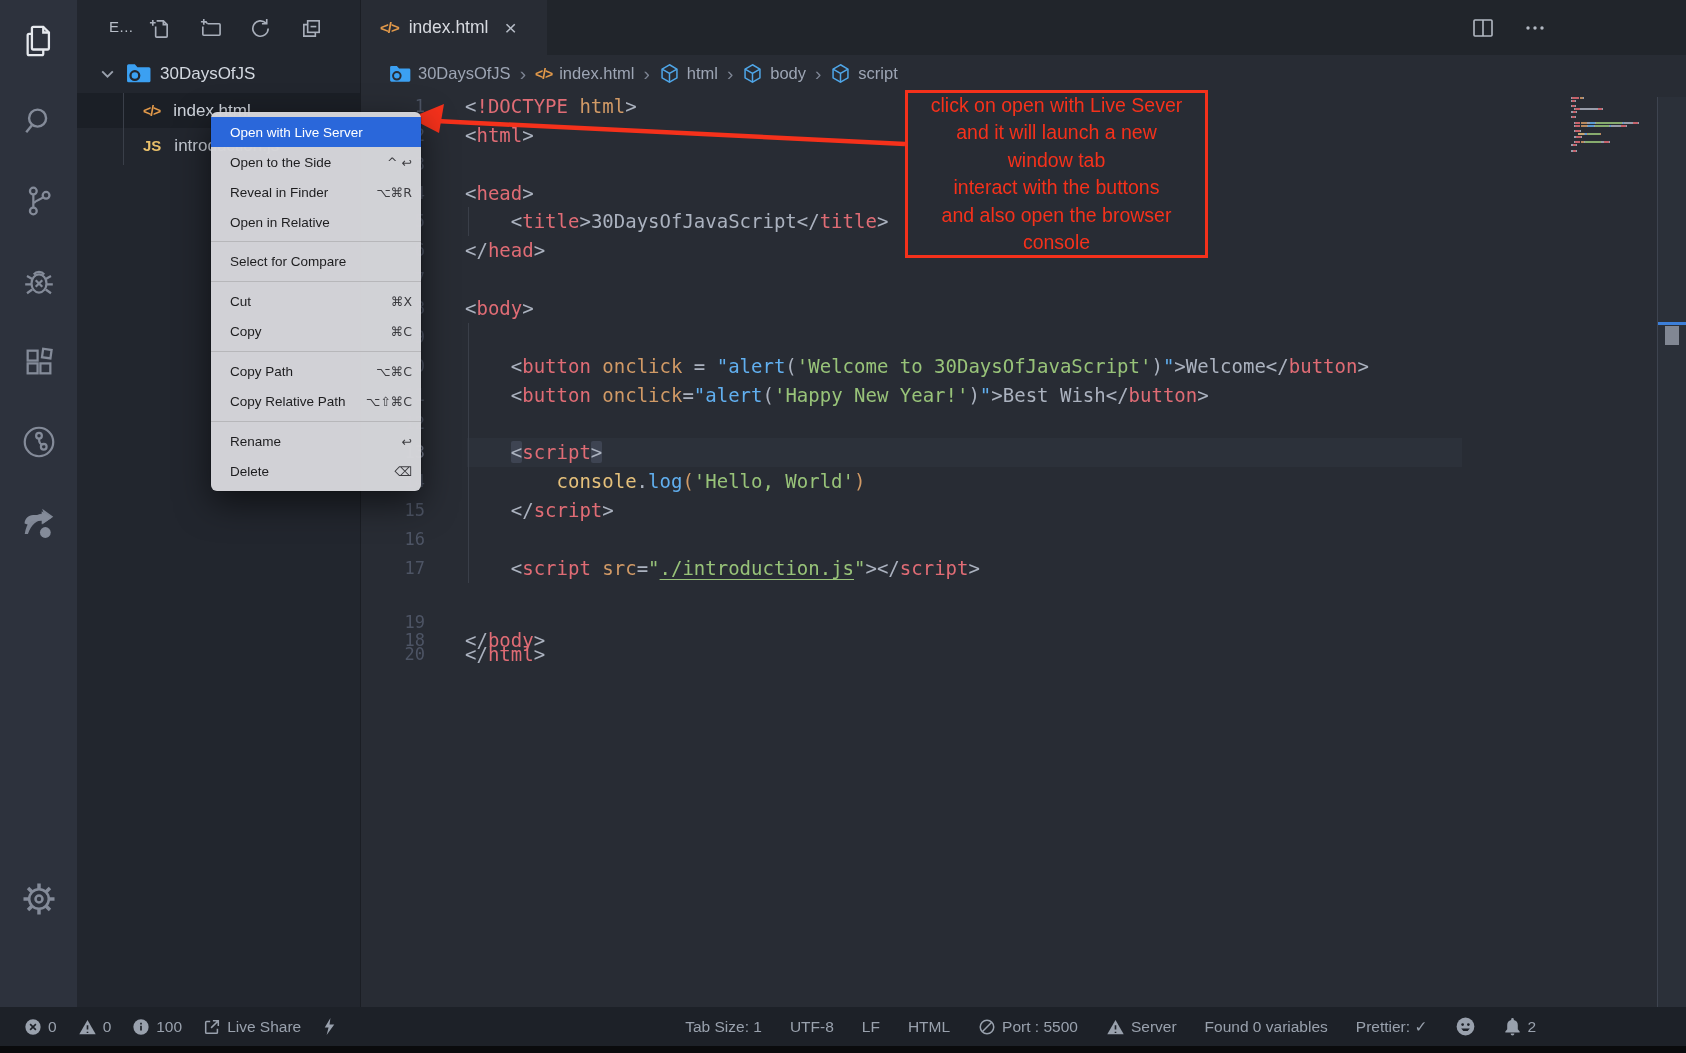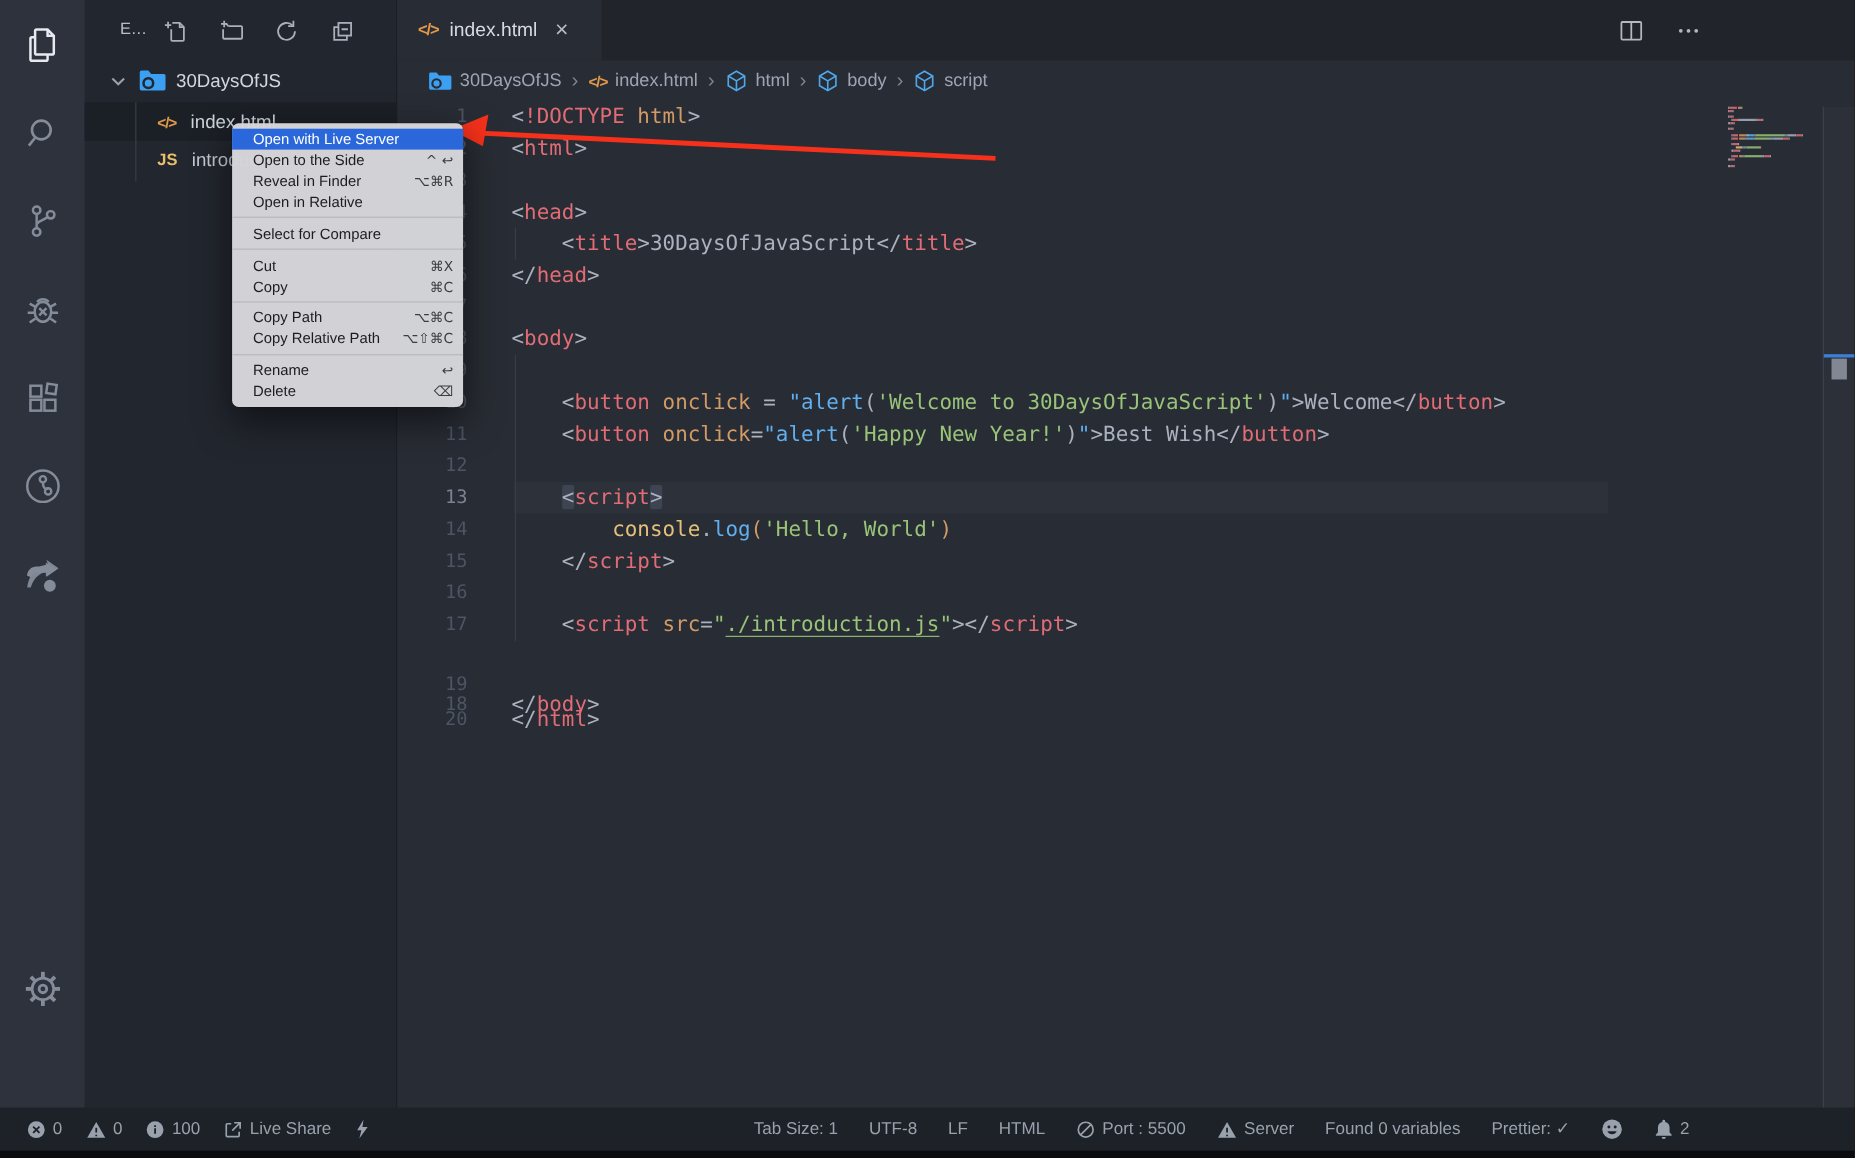--- a/index.html
+++ b/index.html
@@ -41,21 +41,21 @@
   .minimap{position:absolute;left:1210px;top:97px;width:84px;}
   .mm-row{height:2px;margin-bottom:0.78px;white-space:nowrap;font-size:0;}
   .mm-tok{display:inline-block;height:2px;}
   .rstrip{position:absolute;left:1296px;top:97px;width:30px;height:910px;background:#2b3039;border-left:1px solid #3e4450;}
   .rstrip-blue{position:absolute;left:0;top:225px;width:30px;height:3px;background:#3c7fd9;}
   .rstrip-thumb{position:absolute;left:7px;top:229px;width:14px;height:19px;background:#9097a3;opacity:.85;}
   
   .menu{position:absolute;left:211px;top:112px;width:210px;background:rgba(213,213,217,0.98);border-radius:6px;
         box-shadow:0 12px 34px rgba(0,0,0,.55),0 0 0 .5px rgba(0,0,0,.25);padding:5px 0;z-index:30;
         font-size:13.5px;color:#1d1d1f;}
-  .mi{height:19px;display:flex;align-items:center;justify-content:space-between;padding:0 9px 0 19px;}
+  .mi{height:30px;display:flex;align-items:center;justify-content:space-between;padding:0 9px 0 19px;}
   .mi .sc{color:#3c3c40;font-family:"DejaVu Sans",sans-serif;font-size:12.5px;}
   .mi.hl{background:#2a67da;color:#fff;}
   .msep{height:1px;background:#b7b7ba;margin:4.4px 0;}
   
   .note{position:absolute;left:905px;top:90px;width:303px;height:168px;border:3px solid #f5311b;box-sizing:border-box;
         display:flex;flex-direction:column;align-items:center;justify-content:center;color:#f5311b;
         font-size:19.5px;line-height:27.5px;z-index:20;}
   .arrow-svg{position:absolute;left:0;top:0;z-index:25;pointer-events:none;}
   
   .statusbar{position:absolute;left:0;top:1007px;width:1686px;height:39px;background:#1d2128;color:#99a1ad;font-size:15.5px;}
@@ -363,20 +363,28 @@
       <div class="mi">
         <span>Rename</span>
         <span class="sc">↩</span>
       </div>
       <div class="mi">
         <span>Delete</span>
         <span class="sc">⌫</span>
       </div>
     </div>
 
+  <div class="note" id="note">
+      <div>click on open with Live Sever</div>
+      <div>and it will launch a new</div>
+      <div>window tab</div>
+      <div>interact with the buttons</div>
+      <div>and also open the browser</div>
+      <div>console</div>
+    </div>
   <svg class="arrow-svg" width="1686" height="1053" viewBox="0 0 1686 1053">
     <line x1="905" y1="144" x2="436" y2="121" stroke="#f5311b" stroke-width="4.5"></line>
     <polygon points="410,118 444,104 439,133" fill="#f5311b"></polygon>
   </svg>
 
   <div class="statusbar">
     <div class="sb-left" id="sb-left">
         <div class="sb-item">
           <span>
             <svg width="18" height="18" viewBox="0 0 20 20">

